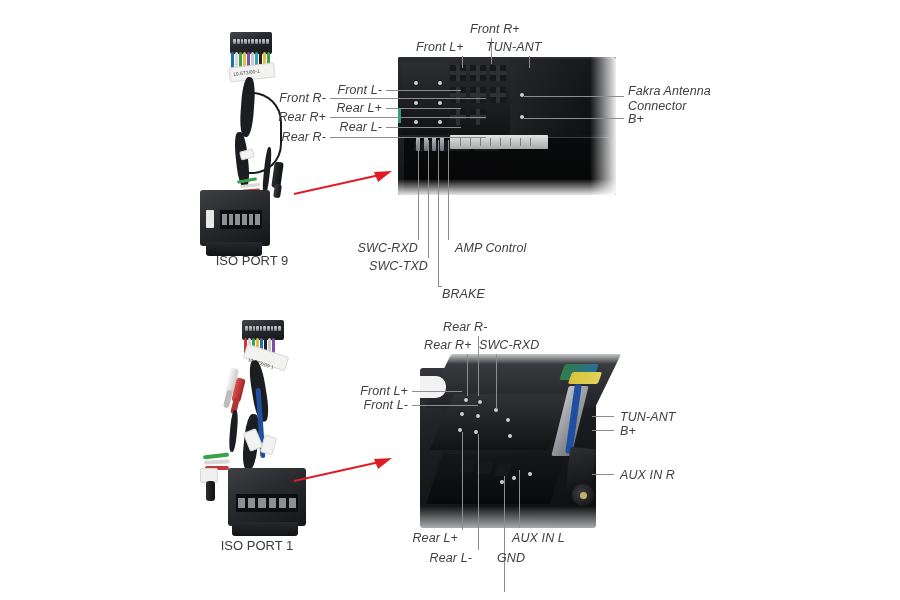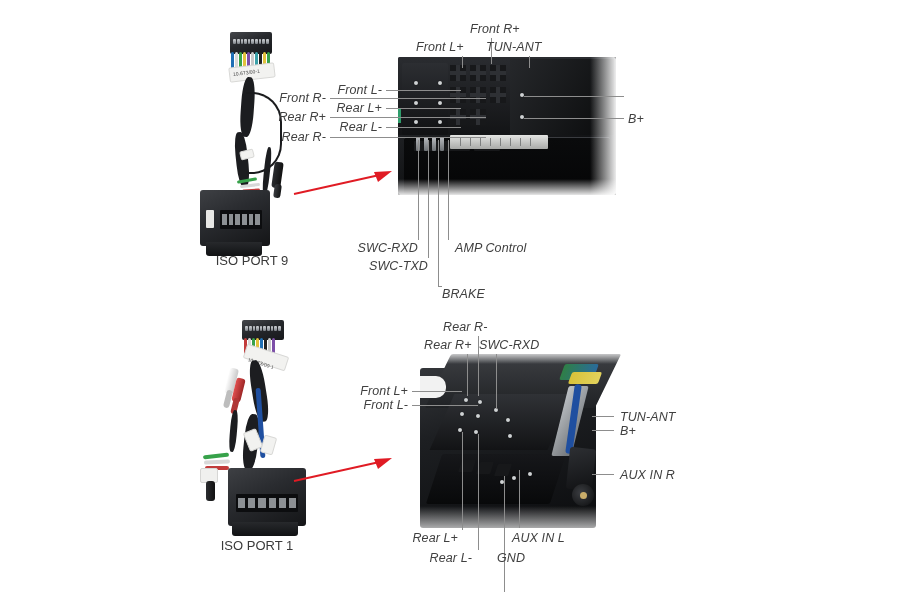--- a/index.html
+++ b/index.html
@@ -331,20 +331,24 @@
     <span class="lbl r" style="left:236px;top:91px;width:90px;">Front R-</span>
     <div class="ld h" style="left:330px;top:98px;width:156px;"></div>
 
     <span class="lbl r" style="left:236px;top:110px;width:90px;">Rear R+</span>
     <div class="ld h" style="left:330px;top:117px;width:156px;"></div>
 
     <span class="lbl r" style="left:236px;top:130px;width:90px;">Rear R-</span>
     <div class="ld h" style="left:330px;top:137px;width:156px;"></div>
 
     <div class="ld h" style="left:524px;top:96px;width:100px;"></div>
+    <div class="lbl multi" style="left:628px;top:84px;width:110px;">
+      <span>Fakra Antenna</span><br>
+      <span>Connector</span>
+    </div>
 
     <div class="ld h" style="left:524px;top:118px;width:100px;"></div>
     <span class="lbl" style="left:628px;top:112px;">B+</span>
 
     <div class="ld v" style="left:418px;top:140px;height:100px;"></div>
     <span class="lbl r" style="left:318px;top:241px;width:100px;">SWC-RXD</span>
 
     <div class="ld v" style="left:428px;top:140px;height:118px;"></div>
     <span class="lbl r" style="left:328px;top:259px;width:100px;">SWC-TXD</span>
 

